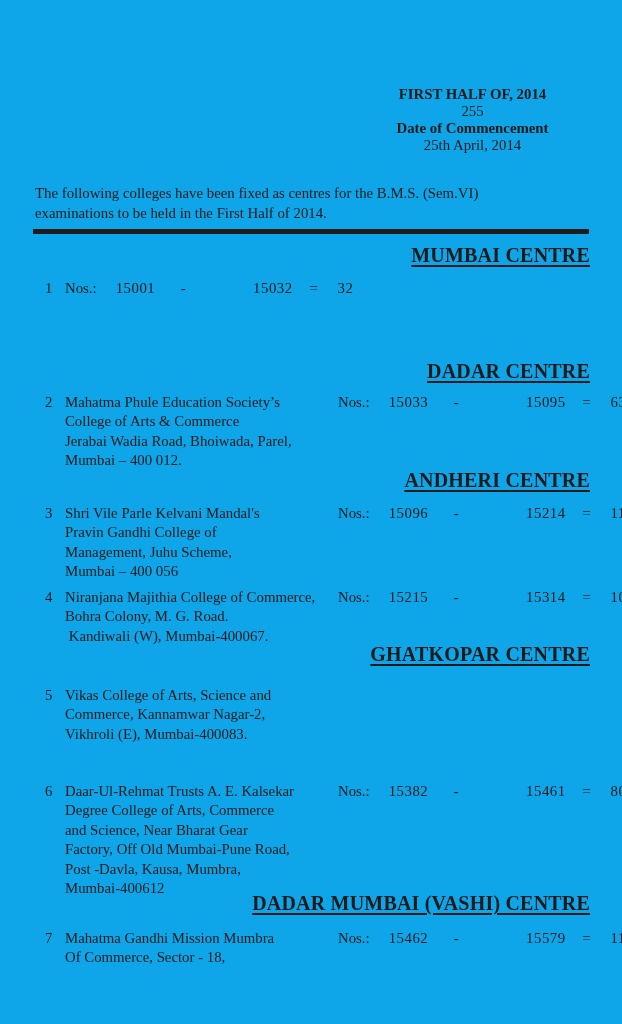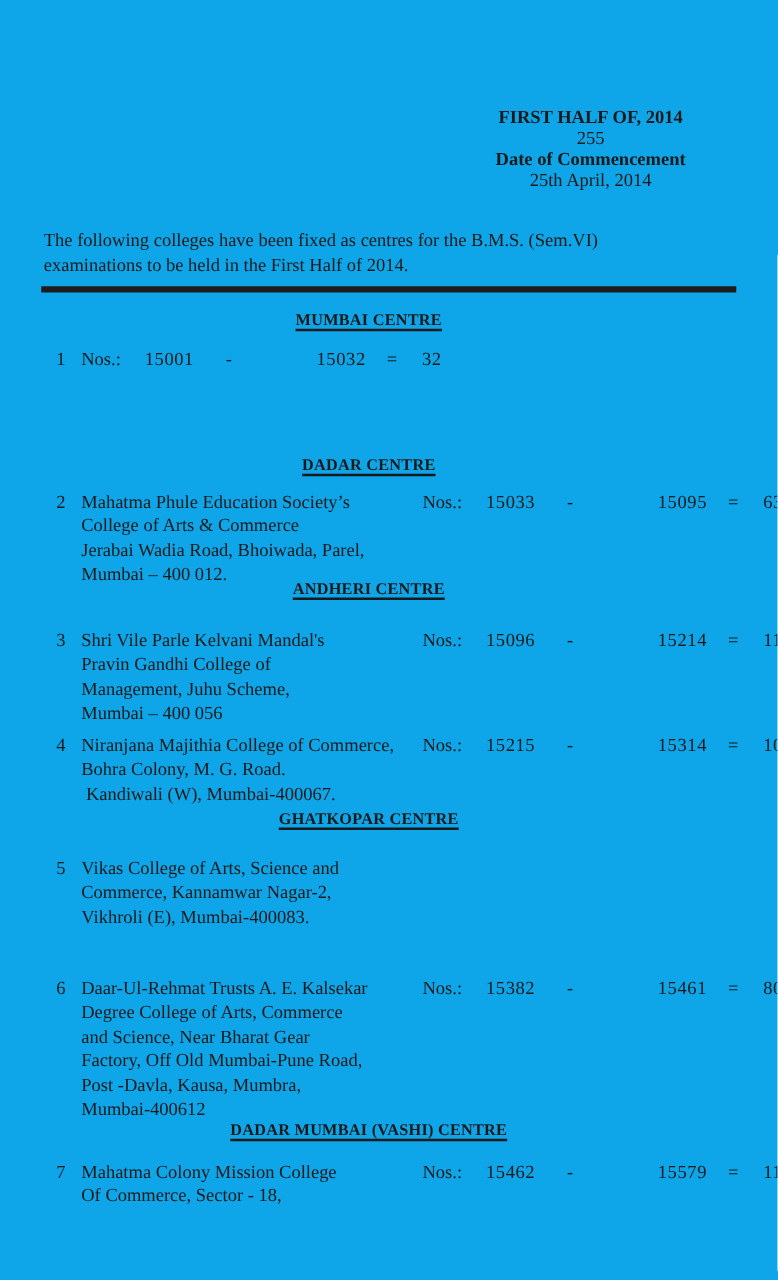--- a/index.html
+++ b/index.html
@@ -40,23 +40,23 @@
     left: 33px;
     width: 556px;
     height: 5px;
     background: #1c1c1c;
   }
 
   .centre-heading {
     position: absolute;
     left: 0;
     width: 590px;
-    text-align: center;
+    text-align: right;
     font-weight: 700;
-    font-size: 13px;
+    font-size: 20px;
     letter-spacing: 0.2px;
   }
   .centre-heading .hd {
     text-decoration: underline;
     text-decoration-thickness: 1.6px;
     text-underline-offset: 2.5px;
   }
 
   .entry {
     position: absolute;
@@ -134,21 +134,21 @@
     <div class="nos">
       <span class="nos-label">Nos.:</span>
       <span class="nos-from">15033</span>
       <span class="nos-dash">-</span>
       <span class="nos-to">15095</span>
       <span class="nos-eq">=</span>
       <span class="nos-count">63</span>
     </div>
   </div>
 
-  <div class="centre-heading" style="top:461px">
+  <div class="centre-heading" style="top:471px">
     <span class="hd">ANDHERI CENTRE</span>
   </div>
   <div class="entry" style="top:504px">
     <div class="num">3</div>
     <div class="college">
       <div class="cline">Shri Vile Parle Kelvani Mandal's</div>
       <div class="cline">Pravin Gandhi College of</div>
       <div class="cline">Management, Juhu Scheme,</div>
       <div class="cline">Mumbai – 400 056</div>
     </div>
@@ -209,21 +209,21 @@
       <span class="nos-count">80</span>
     </div>
   </div>
 
   <div class="centre-heading" style="top:894px">
     <span class="hd">DADAR MUMBAI (VASHI) CENTRE</span>
   </div>
   <div class="entry" style="top:929px">
     <div class="num">7</div>
     <div class="college">
-      <div class="cline">Mahatma Colony Mission College</div>
+      <div class="cline">Mahatma Gandhi Mission Mumbra</div>
       <div class="cline">Of Commerce, Sector - 18,</div>
     </div>
     <div class="nos">
       <span class="nos-label">Nos.:</span>
       <span class="nos-from">15462</span>
       <span class="nos-dash">-</span>
       <span class="nos-to">15579</span>
       <span class="nos-eq">=</span>
       <span class="nos-count">118</span>
     </div>

